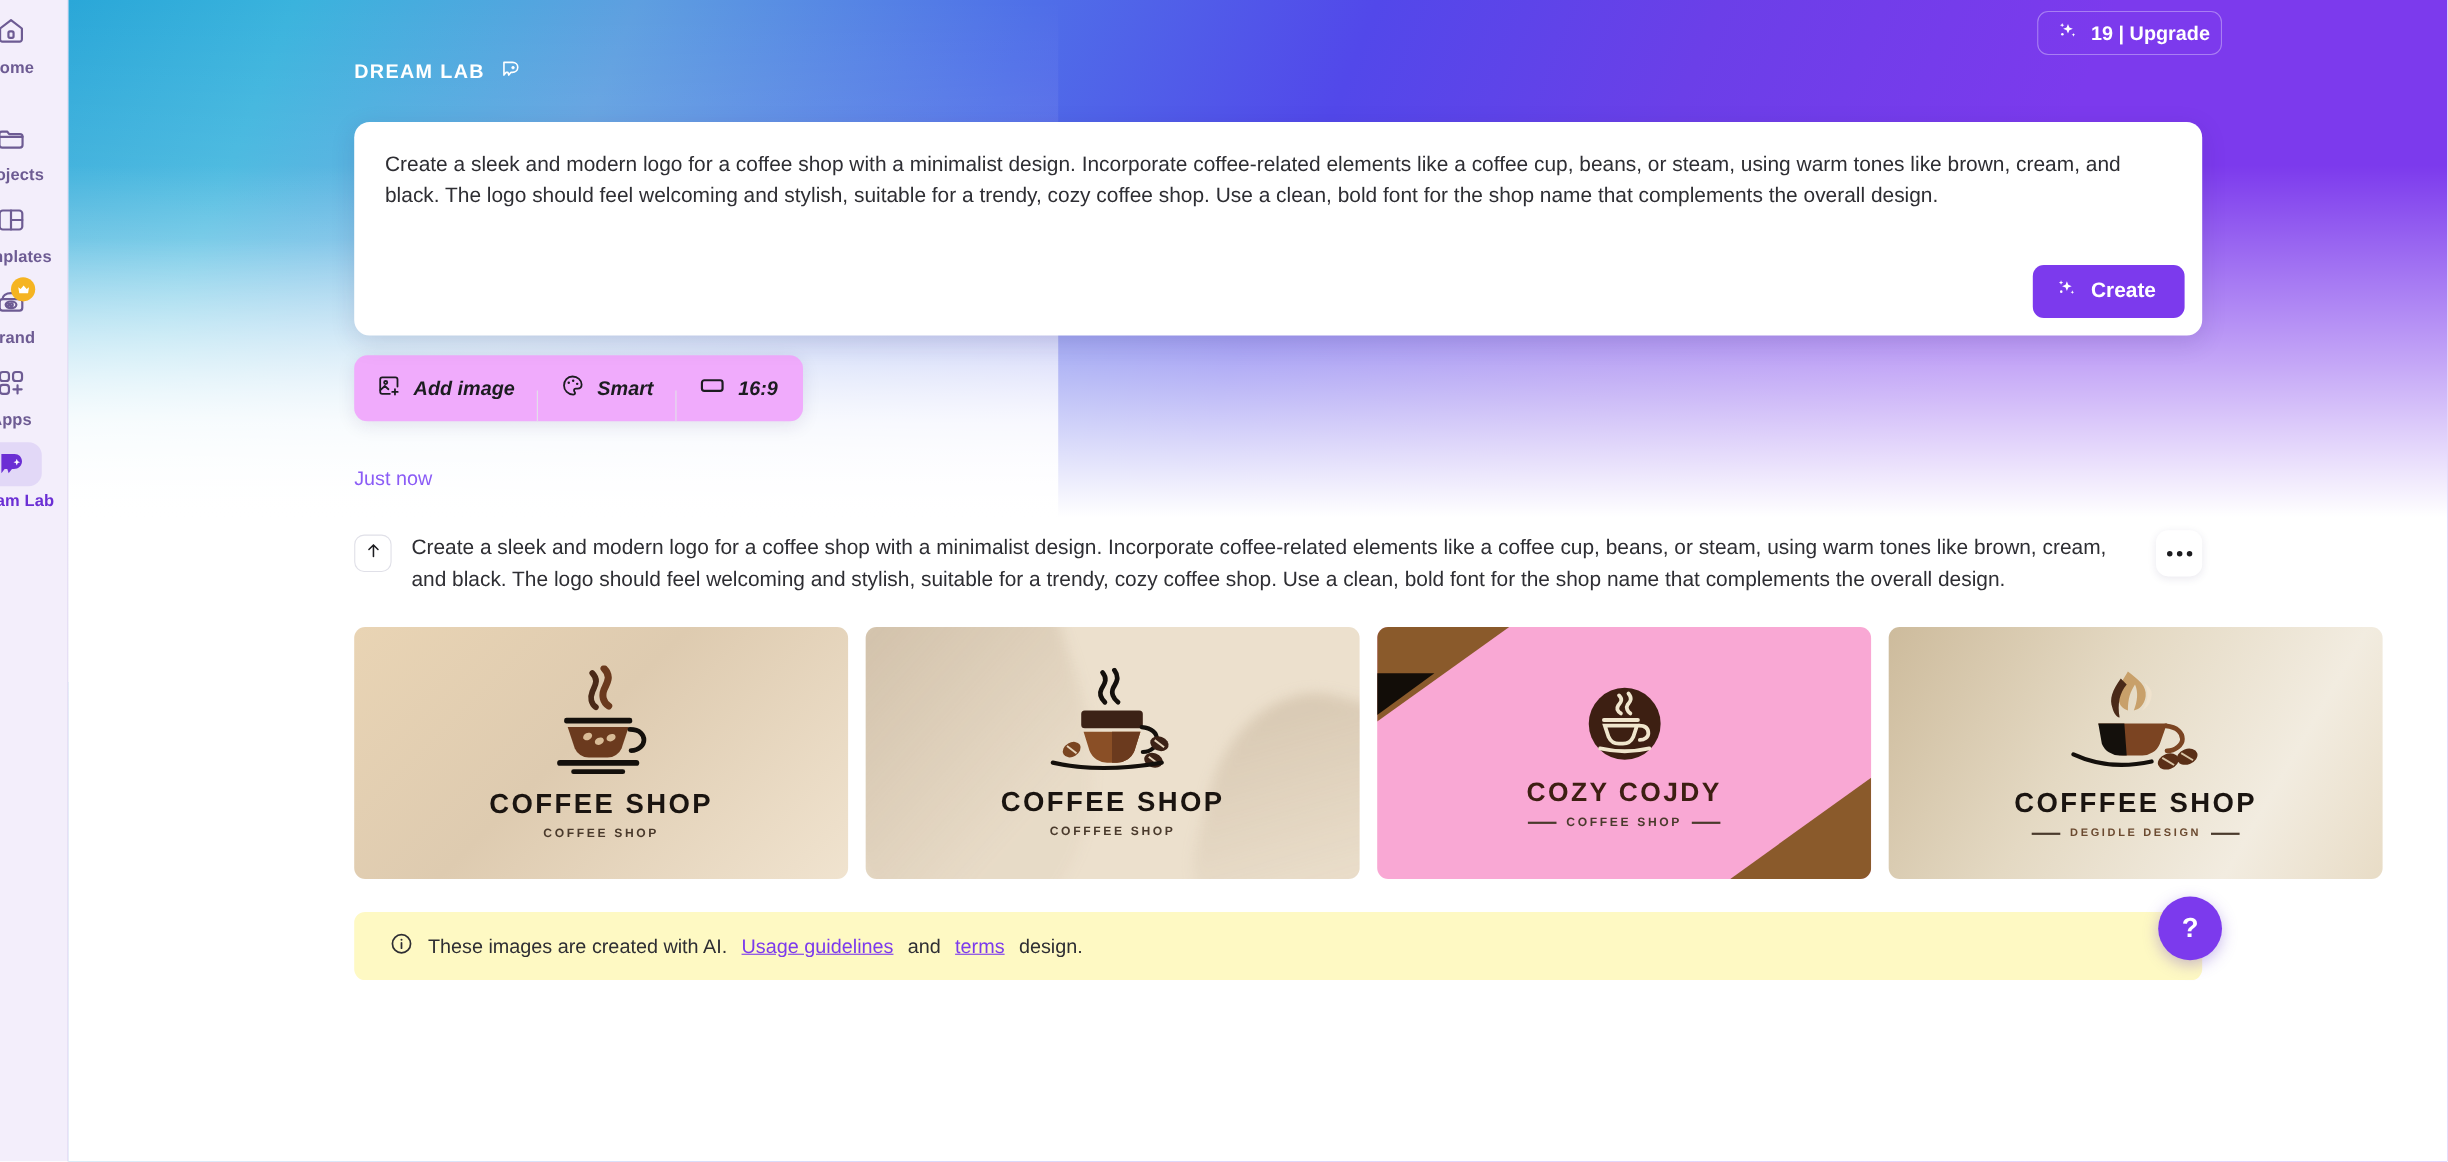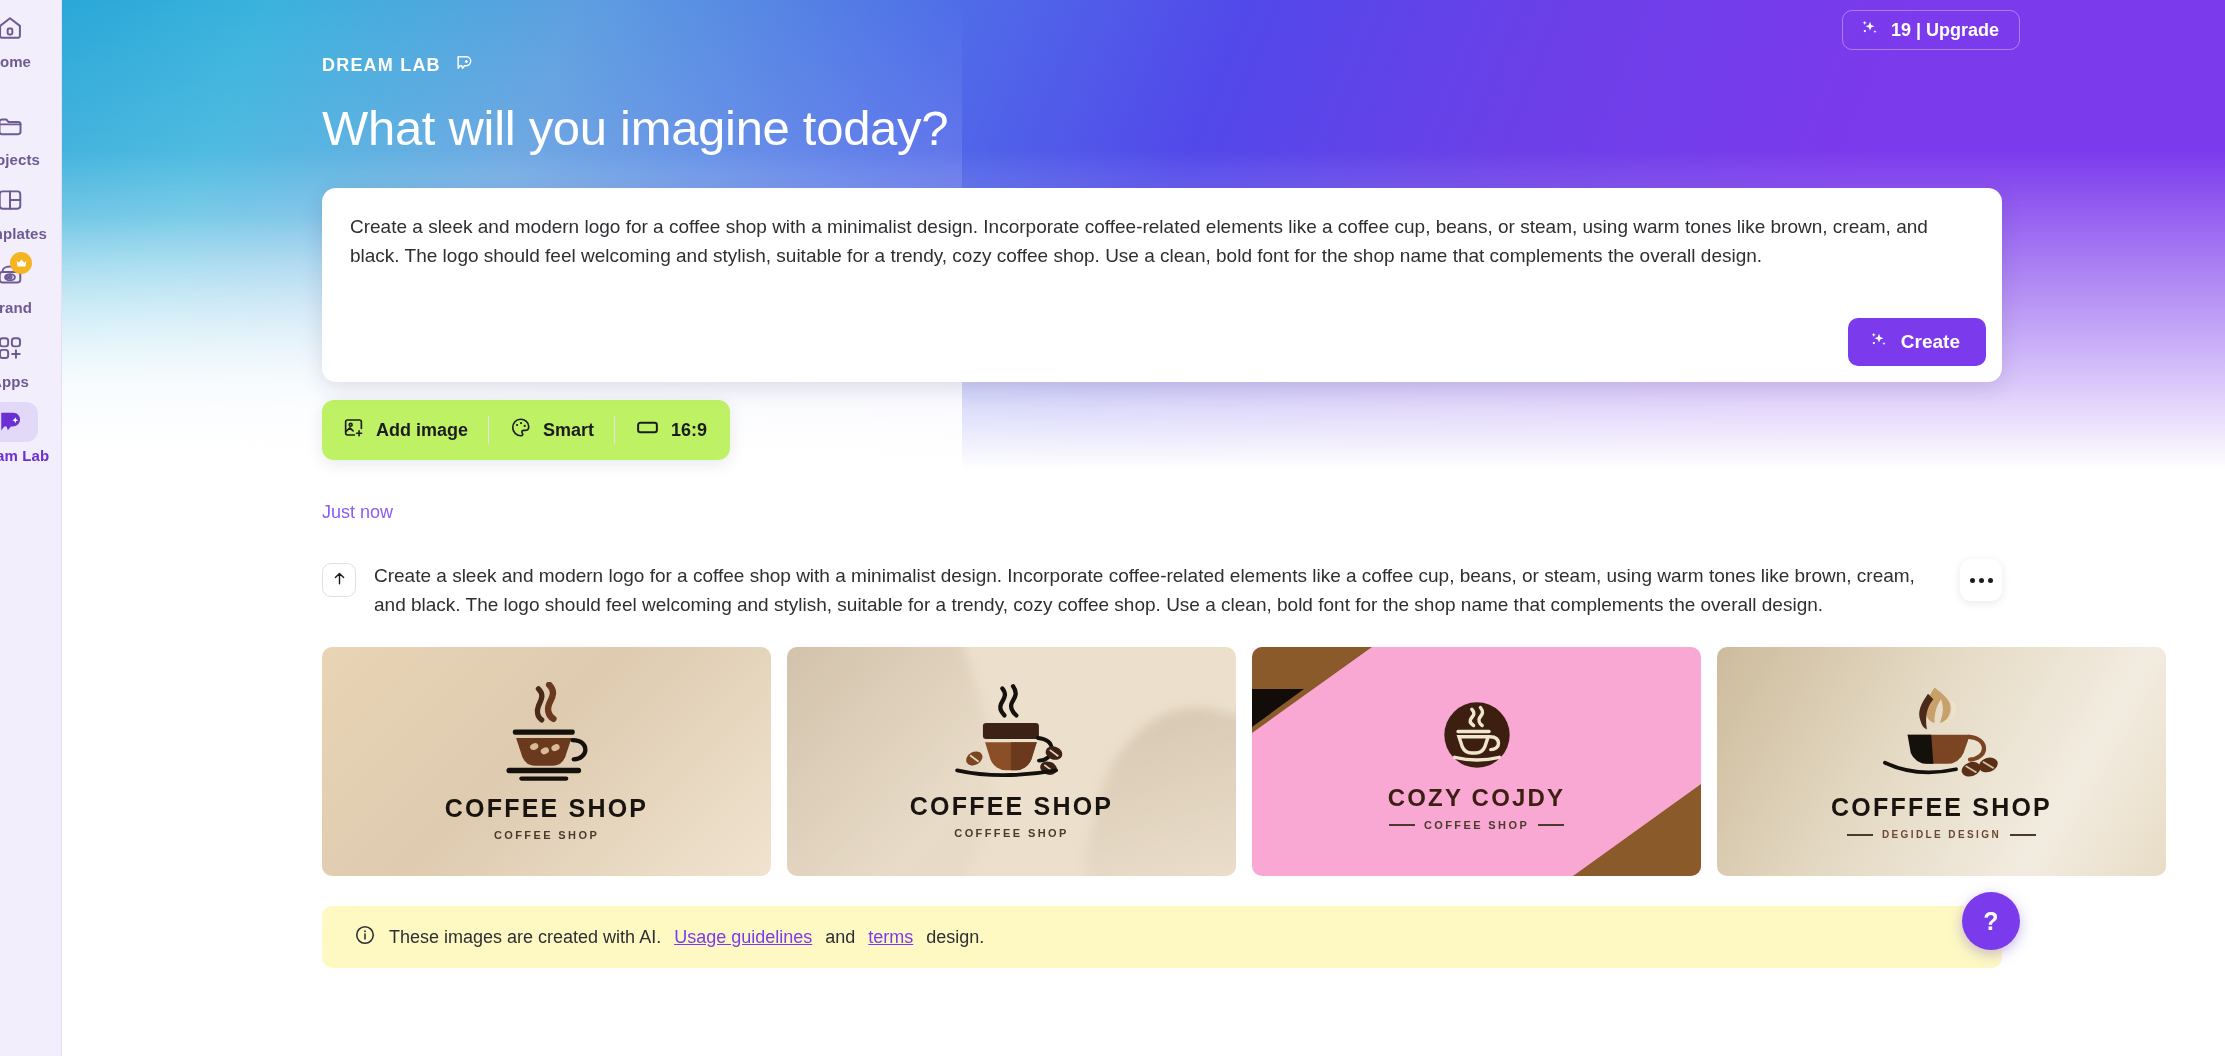--- a/index.html
+++ b/index.html
@@ -86,21 +86,21 @@
     background: #f5b422;
     display: flex; align-items: center; justify-content: center;
   }
 
   
   .upgrade-pill {
     position: absolute;
     right: -18px; top: 10px;
     height: 40px;
     display: flex; align-items: center; gap: 10px;
-    padding: 0 20px 0 16px;
+    padding: 0 10px 0 16px;
     border-radius: 10px;
     border: 1px solid rgba(255,255,255,0.35);
     color: #ffffff;
     font-size: 18px;
     font-weight: 600;
     white-space: nowrap;
     z-index: 15;
   }
 
   
@@ -162,25 +162,26 @@
     font-size: 19px;
     font-weight: 700;
     cursor: pointer;
   }
 
   
   .options-bar {
     margin-top: 18px;
     width: 408px;
     height: 60px;
-    background: #bef264;
+    background: #f0abfc;
     border-radius: 12px;
     box-shadow: 0 4px 16px rgba(40,30,90,0.10);
     display: flex;
-    align-items: center;
+    align-items: flex-end;
+    font-style: italic;
   }
   .opt {
     display: flex; align-items: center; gap: 11px;
     height: 100%;
     padding: 0 20px;
     cursor: pointer;
     font-size: 18px;
     font-weight: 700;
     color: #1c1c20;
     white-space: nowrap;
@@ -456,21 +457,20 @@
     <div class="eyebrow">
       <span class="eyebrow-text">DREAM LAB</span>
       <span>
         <svg width="22" height="22" viewBox="0 0 24 24" fill="none" stroke="#ffffff" stroke-width="1.6" stroke-linejoin="round">
           <path d="M5.6 5.1h8.7c2.8 0 5 2.1 5 4.8 0 3-2.4 5.1-5.4 5.1h-1.3l-2.2 2.7-.9-2.7H7.8l-2.2 2.7z"></path>
           <path d="M14.6 8.7v3.2M13 10.3h3.2"></path>
         </svg>
       </span>
     </div>
 
-    <h1 class="headline">What will you imagine today?</h1>
 
     <div class="prompt-card">
       <div class="prompt-text" placeholder="Describe what you want to create">Create a sleek and modern logo for a coffee shop with a minimalist design. Incorporate coffee-related elements like a coffee cup, beans, or steam, using warm tones like brown, cream, and black. The logo should feel welcoming and stylish, suitable for a trendy, cozy coffee shop. Use a clean, bold font for the shop name that complements the overall design.</div>
       <button class="create-btn">
         <span>
           <svg width="22" height="22" viewBox="0 0 24 24" fill="#ffffff">
             <path d="M12 5.2l1.35 3.45L16.8 10l-3.45 1.35L12 14.8l-1.35-3.45L7.2 10l3.45-1.35z"></path>
             <path d="M6.2 4.2l.62 1.58L8.4 6.4l-1.58.62L6.2 8.6l-.62-1.58L4 6.4l1.58-.62z"></path>
             <path d="M17.4 14.1l.52 1.32 1.32.52-1.32.52-.52 1.32-.52-1.32-1.32-.52 1.32-.52z"></path>
             <circle cx="6.4" cy="15.4" r="1.25"></circle>

